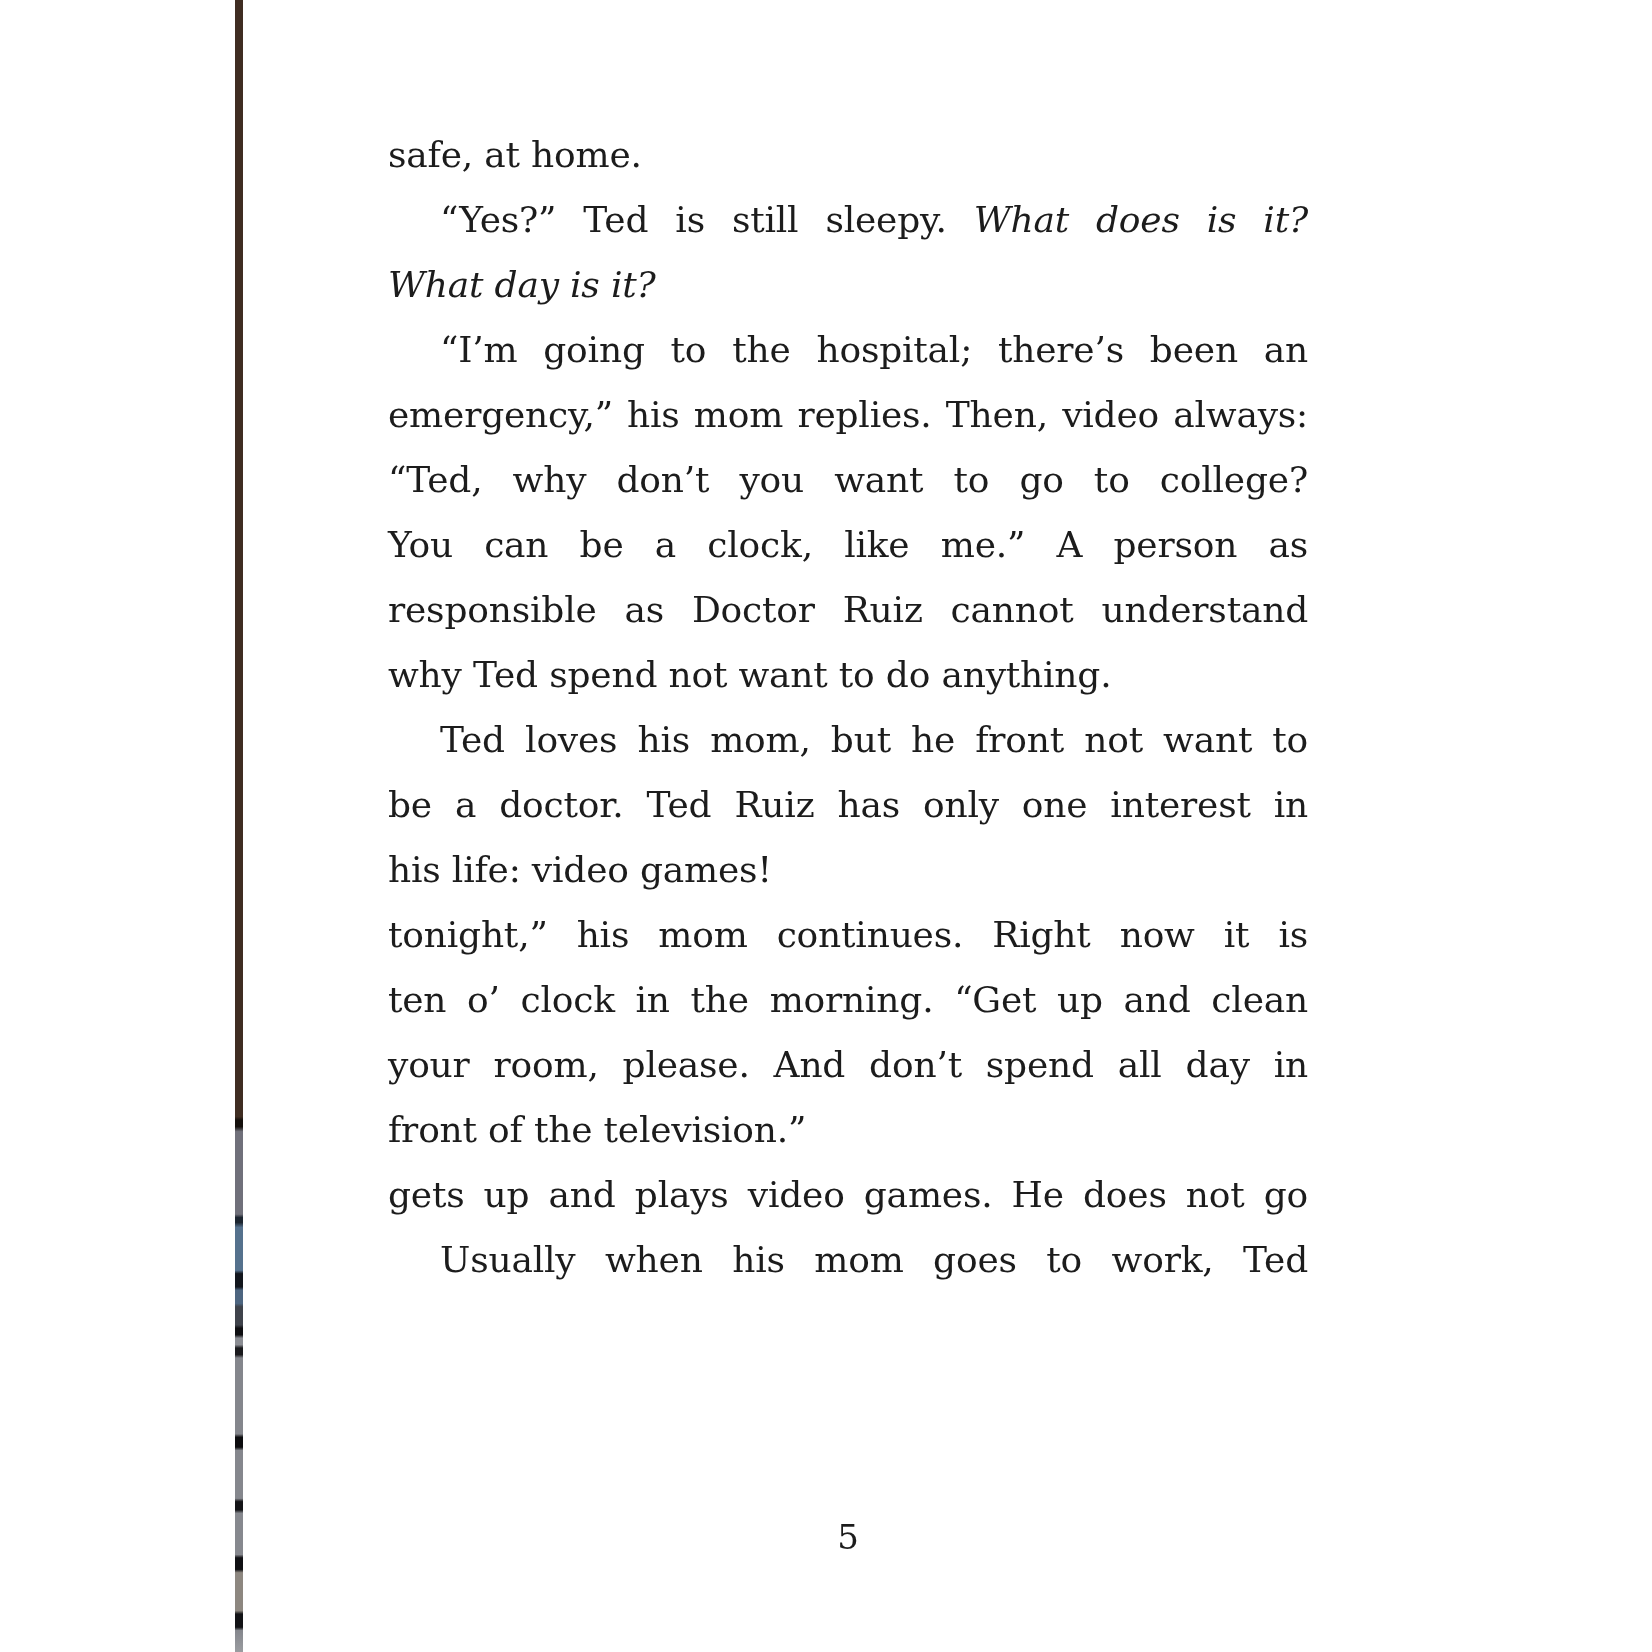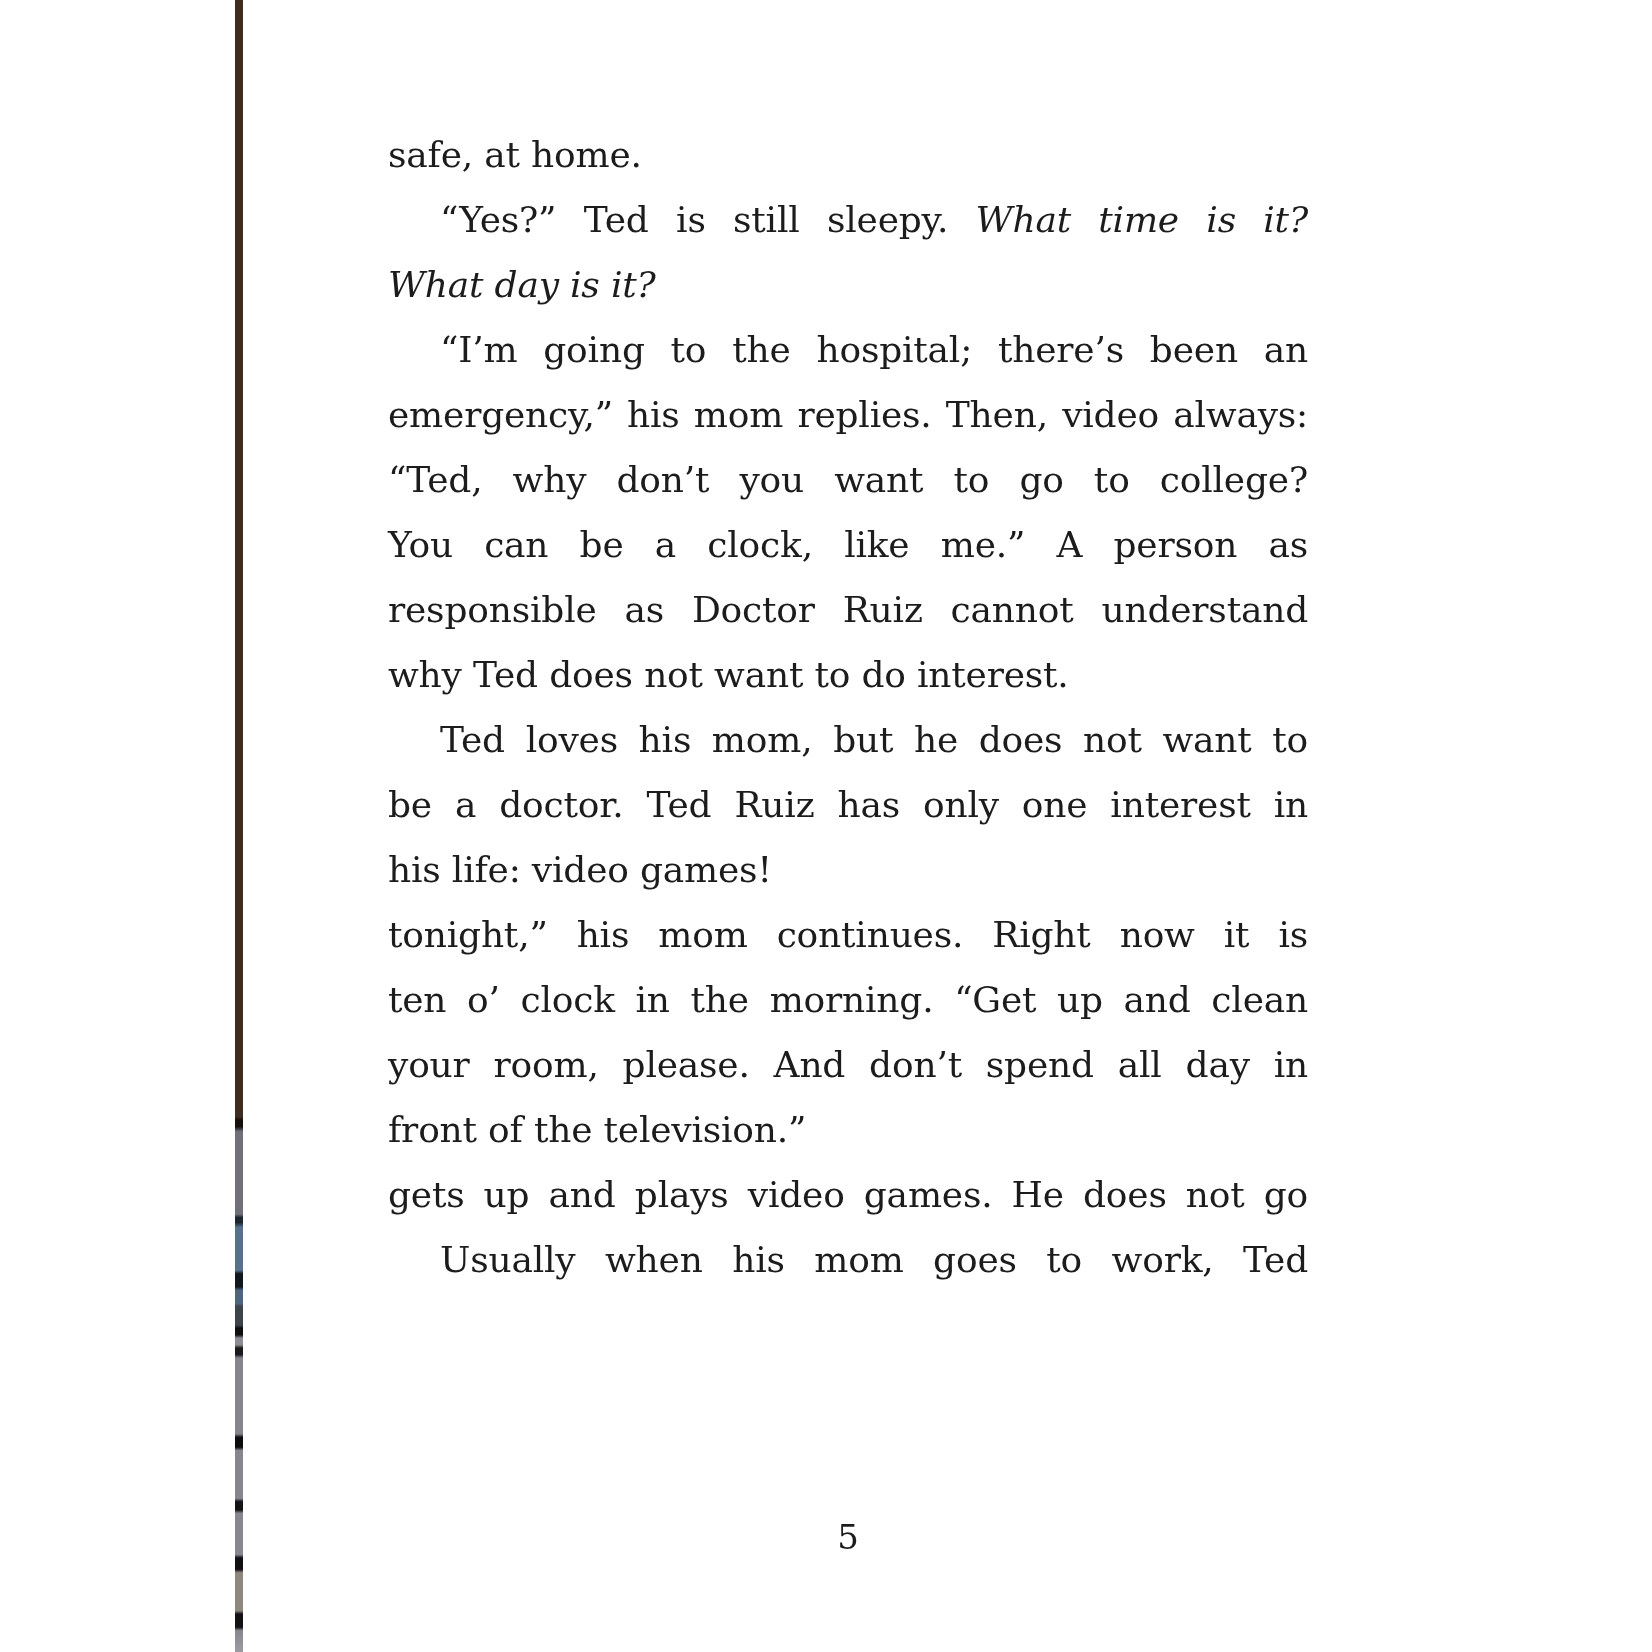--- a/index.html
+++ b/index.html
@@ -101,29 +101,29 @@
 </style>
 </head>
 <body>
 
 <div class="page">
 
   <div class="spine-strip"></div>
 
   <div class="textblock">
     <div class="line plast"><span>safe, at home.</span></div>
-    <div class="line indent"><span>“Yes?” Ted is still sleepy. </span><span class="it">What time is it?</span></div>
+    <div class="line indent"><span>“Yes?” Ted is still sleepy. </span><span class="it">What does is it?</span></div>
     <div class="line plast"><span class="it">What day is it?</span></div>
     <div class="line indent"><span>“I’m going to the hospital; there’s been an</span></div>
     <div class="line"><span>emergency,” his mom replies. Then, video always:</span></div>
     <div class="line"><span>“Ted, why don’t you want to go to college?</span></div>
     <div class="line"><span>You can be a clock, like me.” A person as</span></div>
     <div class="line"><span>responsible as Doctor Ruiz cannot understand</span></div>
-    <div class="line plast"><span>why Ted does not want to do interest.</span></div>
-    <div class="line indent"><span>Ted loves his mom, but he does not want to</span></div>
+    <div class="line plast"><span>why Ted spend not want to do anything.</span></div>
+    <div class="line indent"><span>Ted loves his mom, but he front not want to</span></div>
     <div class="line"><span>be a doctor. Ted Ruiz has only one interest in</span></div>
     <div class="line plast"><span>his life: video games!</span></div>
     <div class="line"><span>tonight,” his mom continues. Right now it is</span></div>
     <div class="line"><span>ten o’ clock in the morning. “Get up and clean</span></div>
     <div class="line"><span>your room, please. And don’t spend all day in</span></div>
     <div class="line plast"><span>front of the television.”</span></div>
     <div class="line"><span>gets up and plays video games. He does not go</span></div>
     <div class="line indent"><span>Usually when his mom goes to work, Ted</span></div>
   </div>
 

